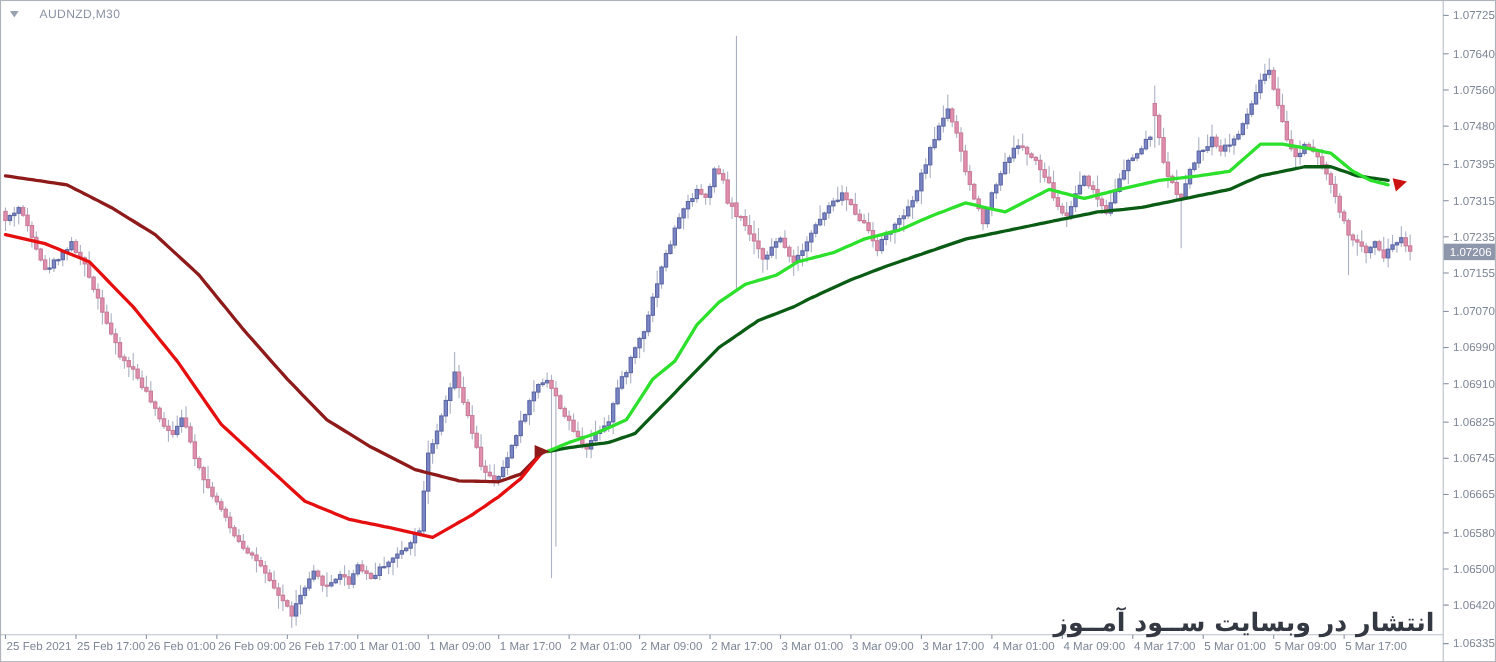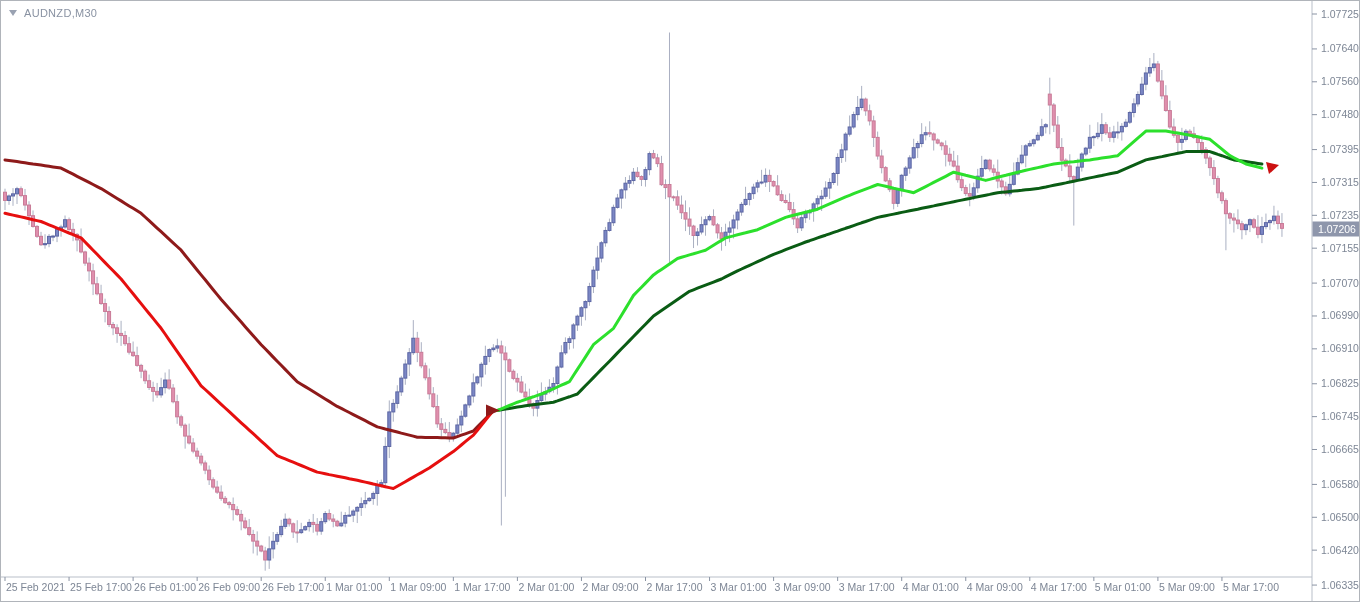--- a/index.html
+++ b/index.html
@@ -1,18 +1,18 @@
 <!DOCTYPE html>
 <html><head>
 <meta charset="utf-8">
 <style>
   html,body{margin:0;padding:0;background:#fff;}
   body{font-family:"Liberation Sans",sans-serif;}
   .window{position:relative;width:1360px;height:602px;background:#ffffff;overflow:hidden;}
-  .symbol-label{position:absolute;left:9px;top:7px;display:flex;align-items:center;gap:7px;
+  .symbol-label{position:absolute;left:9px;top:7px;display:flex;align-items:center;gap:19px;
     color:#8992a2;font-size:11px;letter-spacing:0.3px;user-select:none;}
   .tri{width:0;height:0;border-left:4.5px solid transparent;border-right:4.5px solid transparent;
     border-top:6px solid #9aa2b2;display:inline-block;}
   .watermark{position:absolute;right:56px;bottom:22px;direction:rtl;
     font-family:"DejaVu Sans",sans-serif;font-weight:bold;font-size:23px;color:#343842;}
   svg text{font-family:"Liberation Sans",sans-serif;}
 </style>
 </head>
 <body>
 
@@ -744,13 +744,14 @@
       <line x1="1221.95" y1="577" x2="1221.95" y2="581" stroke="#8a93a3" stroke-width="1"></line>
       <text x="1222.95" y="591" font-size="10.5px" fill="#7d8695">5 Mar 17:00</text>
       <rect x="1312.5" y="221.5" width="47.5" height="15" fill="#8e96ab"></rect>
       <text x="1318" y="233" font-size="10.5px" fill="#ffffff">1.07206</text>
       <rect x="0.5" y="0.5" width="1359" height="601" fill="none" stroke="#b0b4ba" stroke-width="1"></rect>
     </svg>
   <div class="symbol-label">
     <span class="tri"></span>
     <span>AUDNZD,M30</span>
   </div>
+  <div class="watermark" dir="rtl">انتشار در وبسایت ســود آمــوز</div>
 </div>
 
 </body></html>

